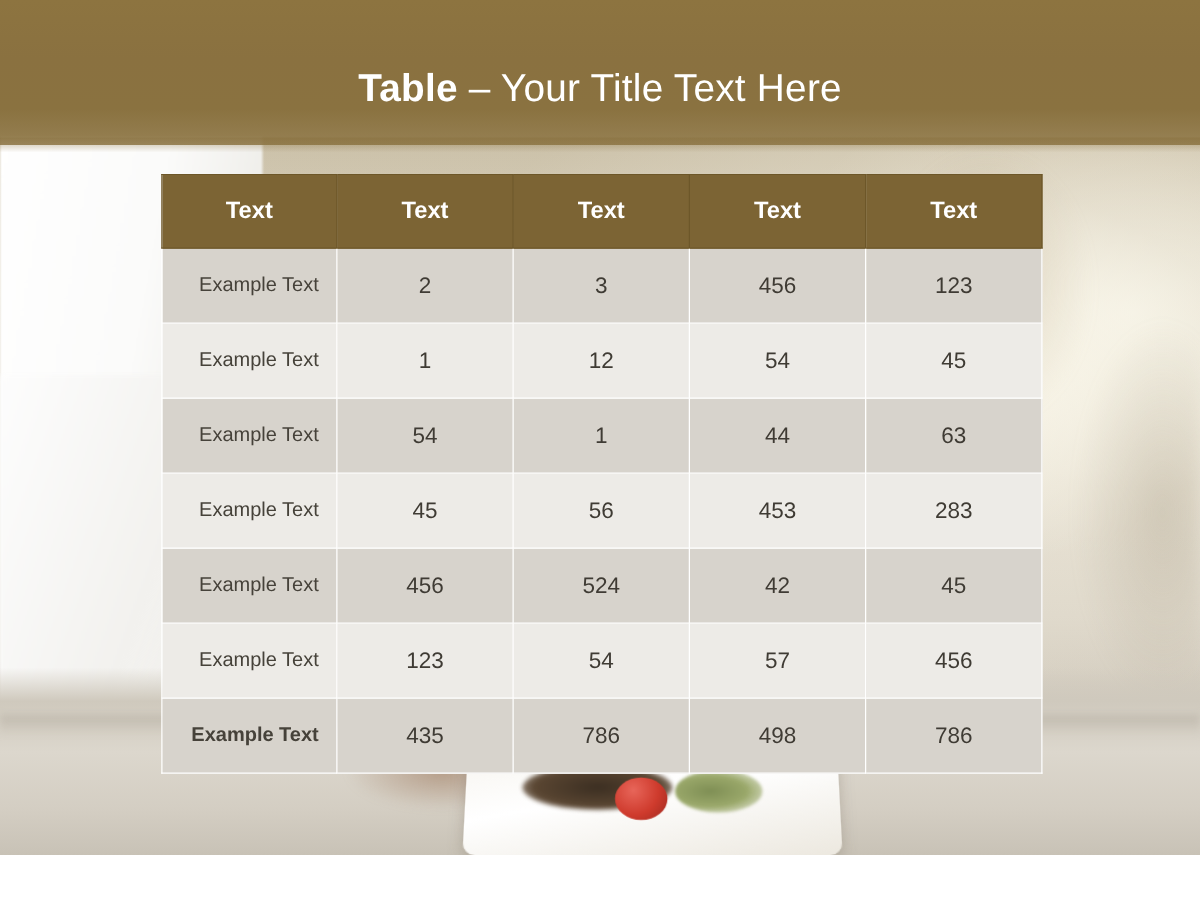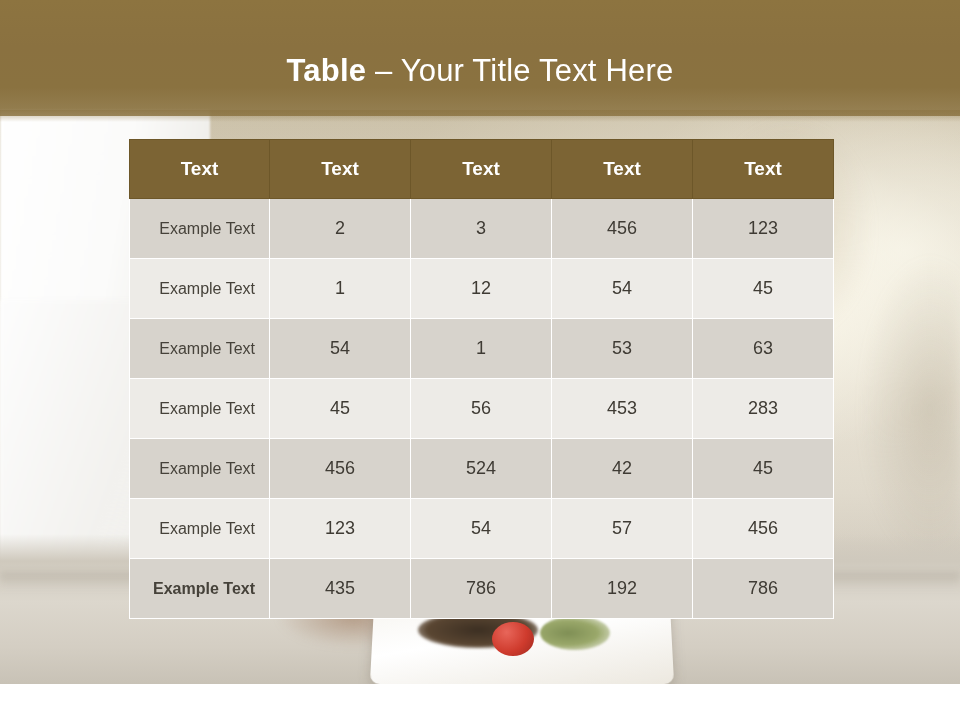--- a/index.html
+++ b/index.html
@@ -273,21 +273,21 @@
           <td class="label">Example Text</td>
           <td class="num">1</td>
           <td class="num">12</td>
           <td class="num">54</td>
           <td class="num">45</td>
         </tr>
         <tr class="odd">
           <td class="label">Example Text</td>
           <td class="num">54</td>
           <td class="num">1</td>
-          <td class="num">53</td>
+          <td class="num">44</td>
           <td class="num">63</td>
         </tr>
         <tr class="even">
           <td class="label">Example Text</td>
           <td class="num">45</td>
           <td class="num">56</td>
           <td class="num">453</td>
           <td class="num">283</td>
         </tr>
         <tr class="odd">
@@ -301,20 +301,20 @@
           <td class="label">Example Text</td>
           <td class="num">123</td>
           <td class="num">54</td>
           <td class="num">57</td>
           <td class="num">456</td>
         </tr>
         <tr class="total">
           <td class="label">Example Text</td>
           <td class="num">435</td>
           <td class="num">786</td>
-          <td class="num">192</td>
+          <td class="num">498</td>
           <td class="num">786</td>
         </tr>
       </tbody>
     </table>
   </div>
 
 </div>
 
 </body></html>

